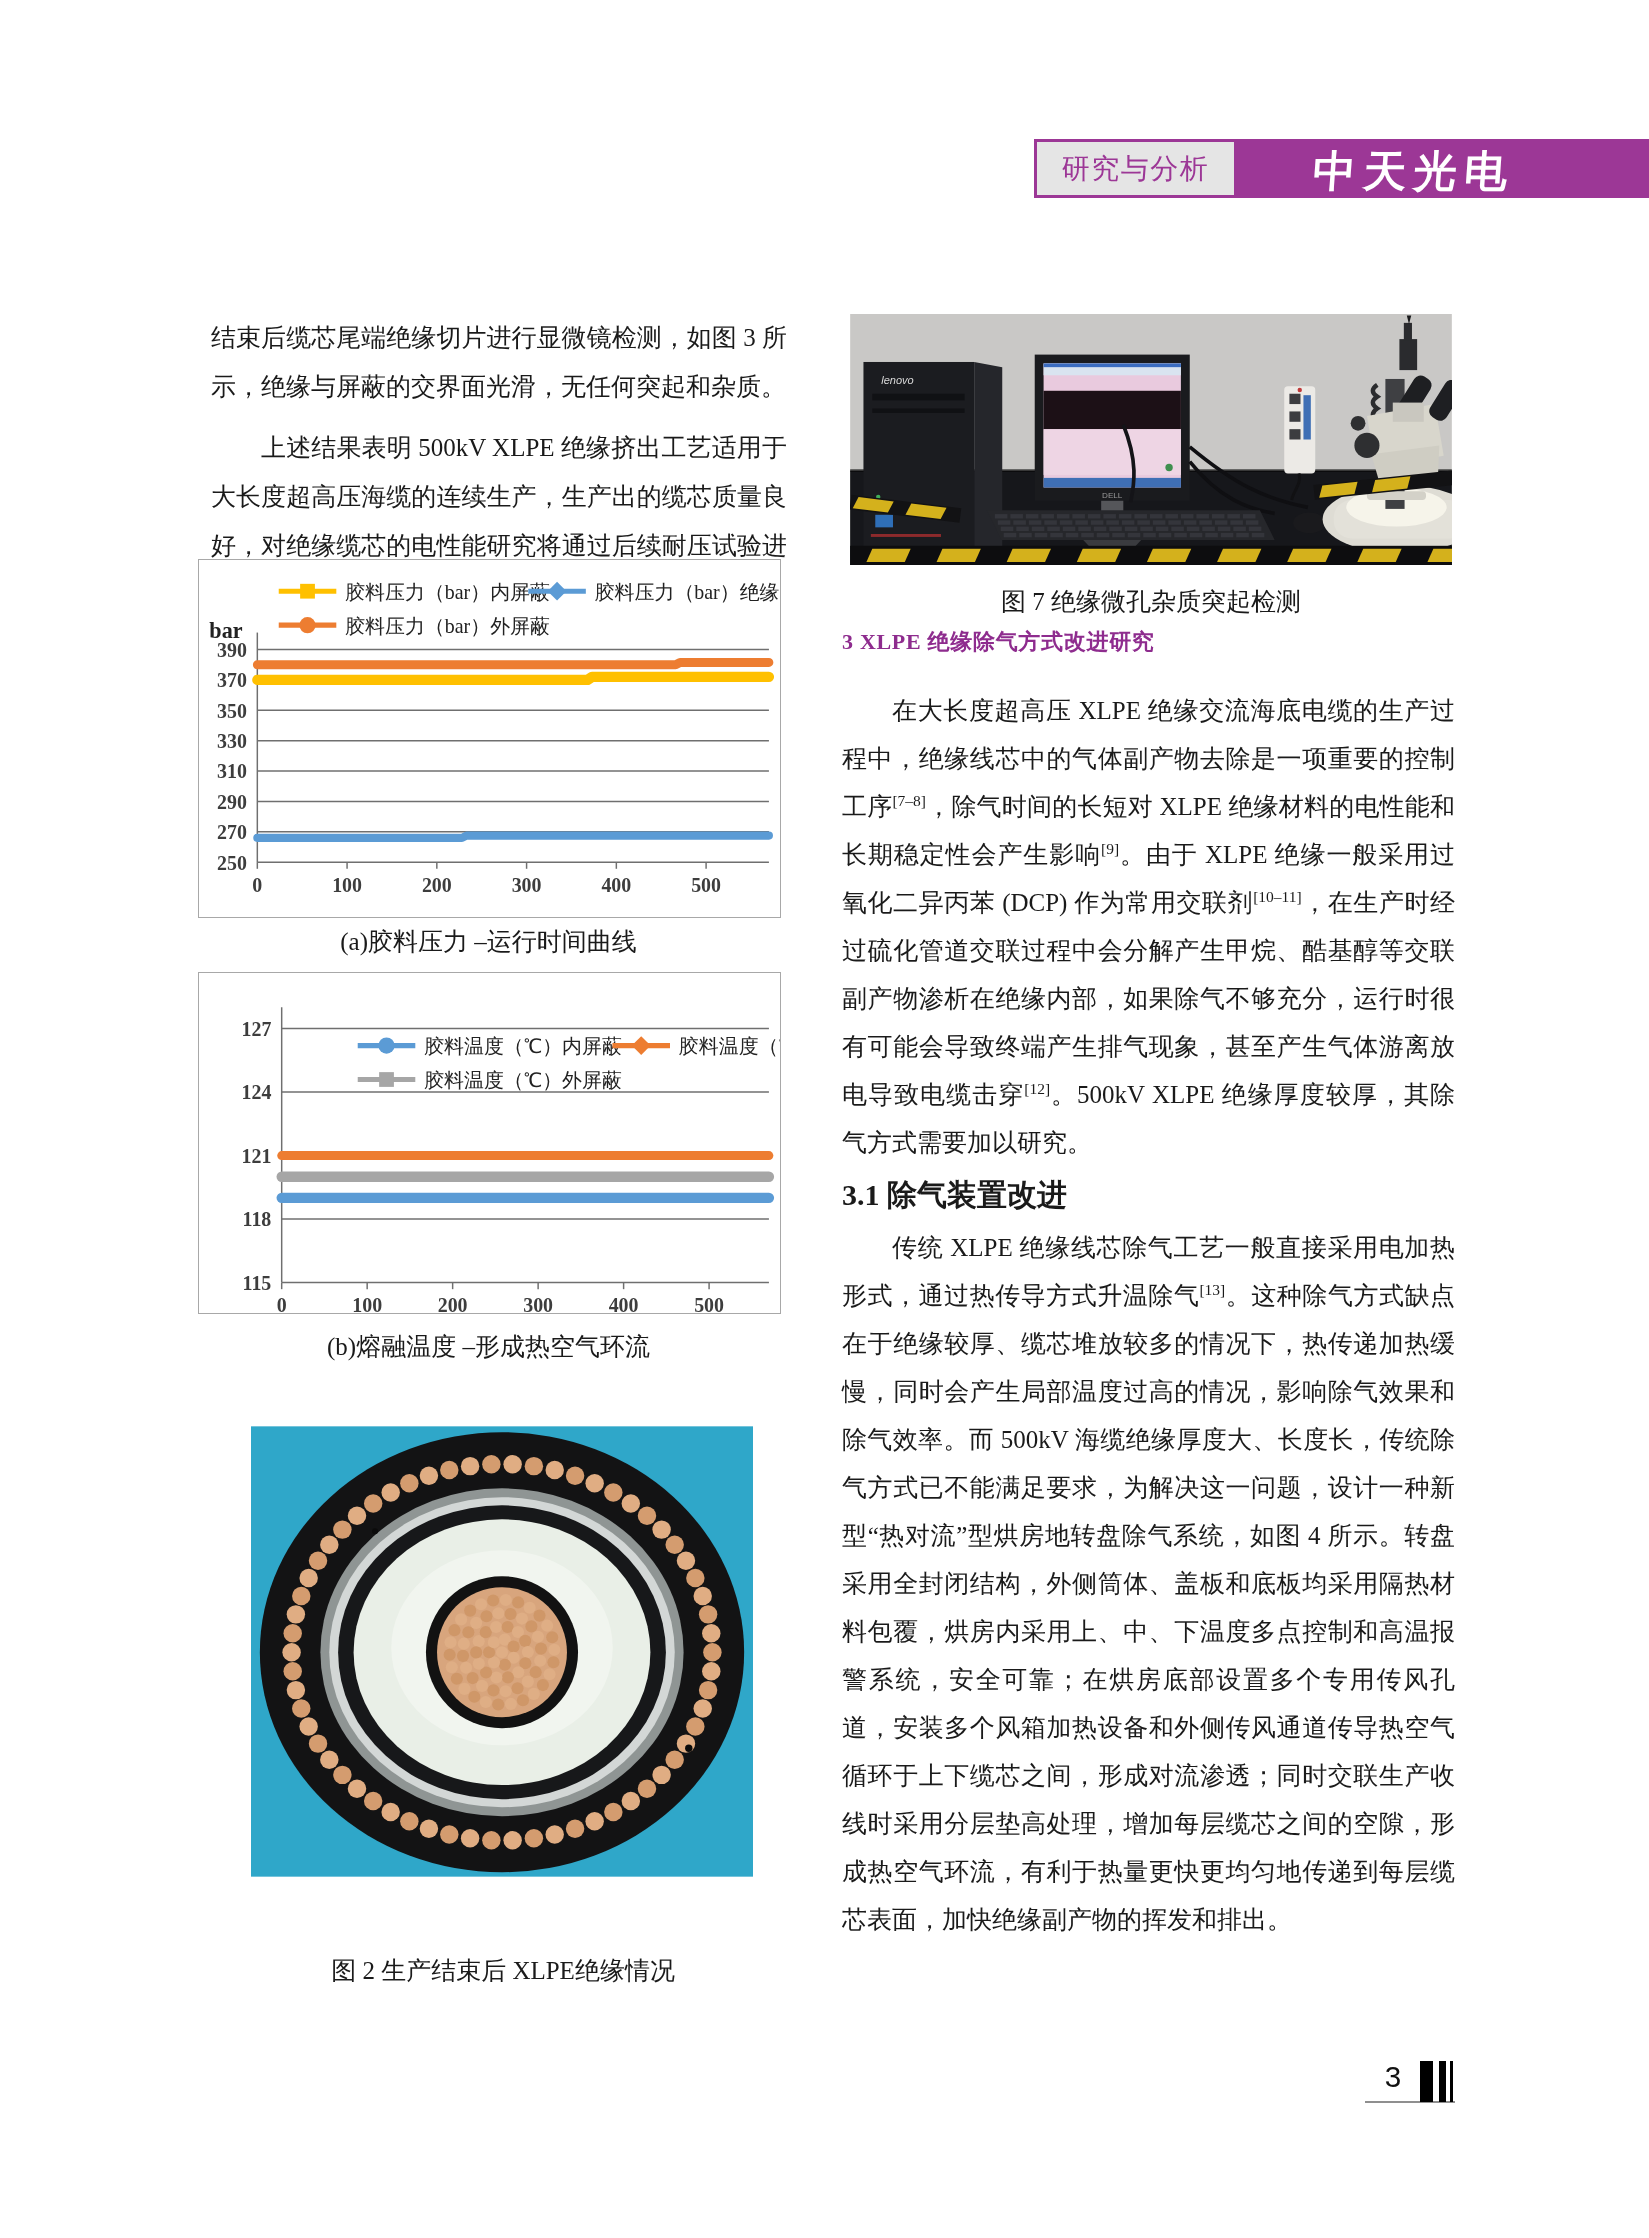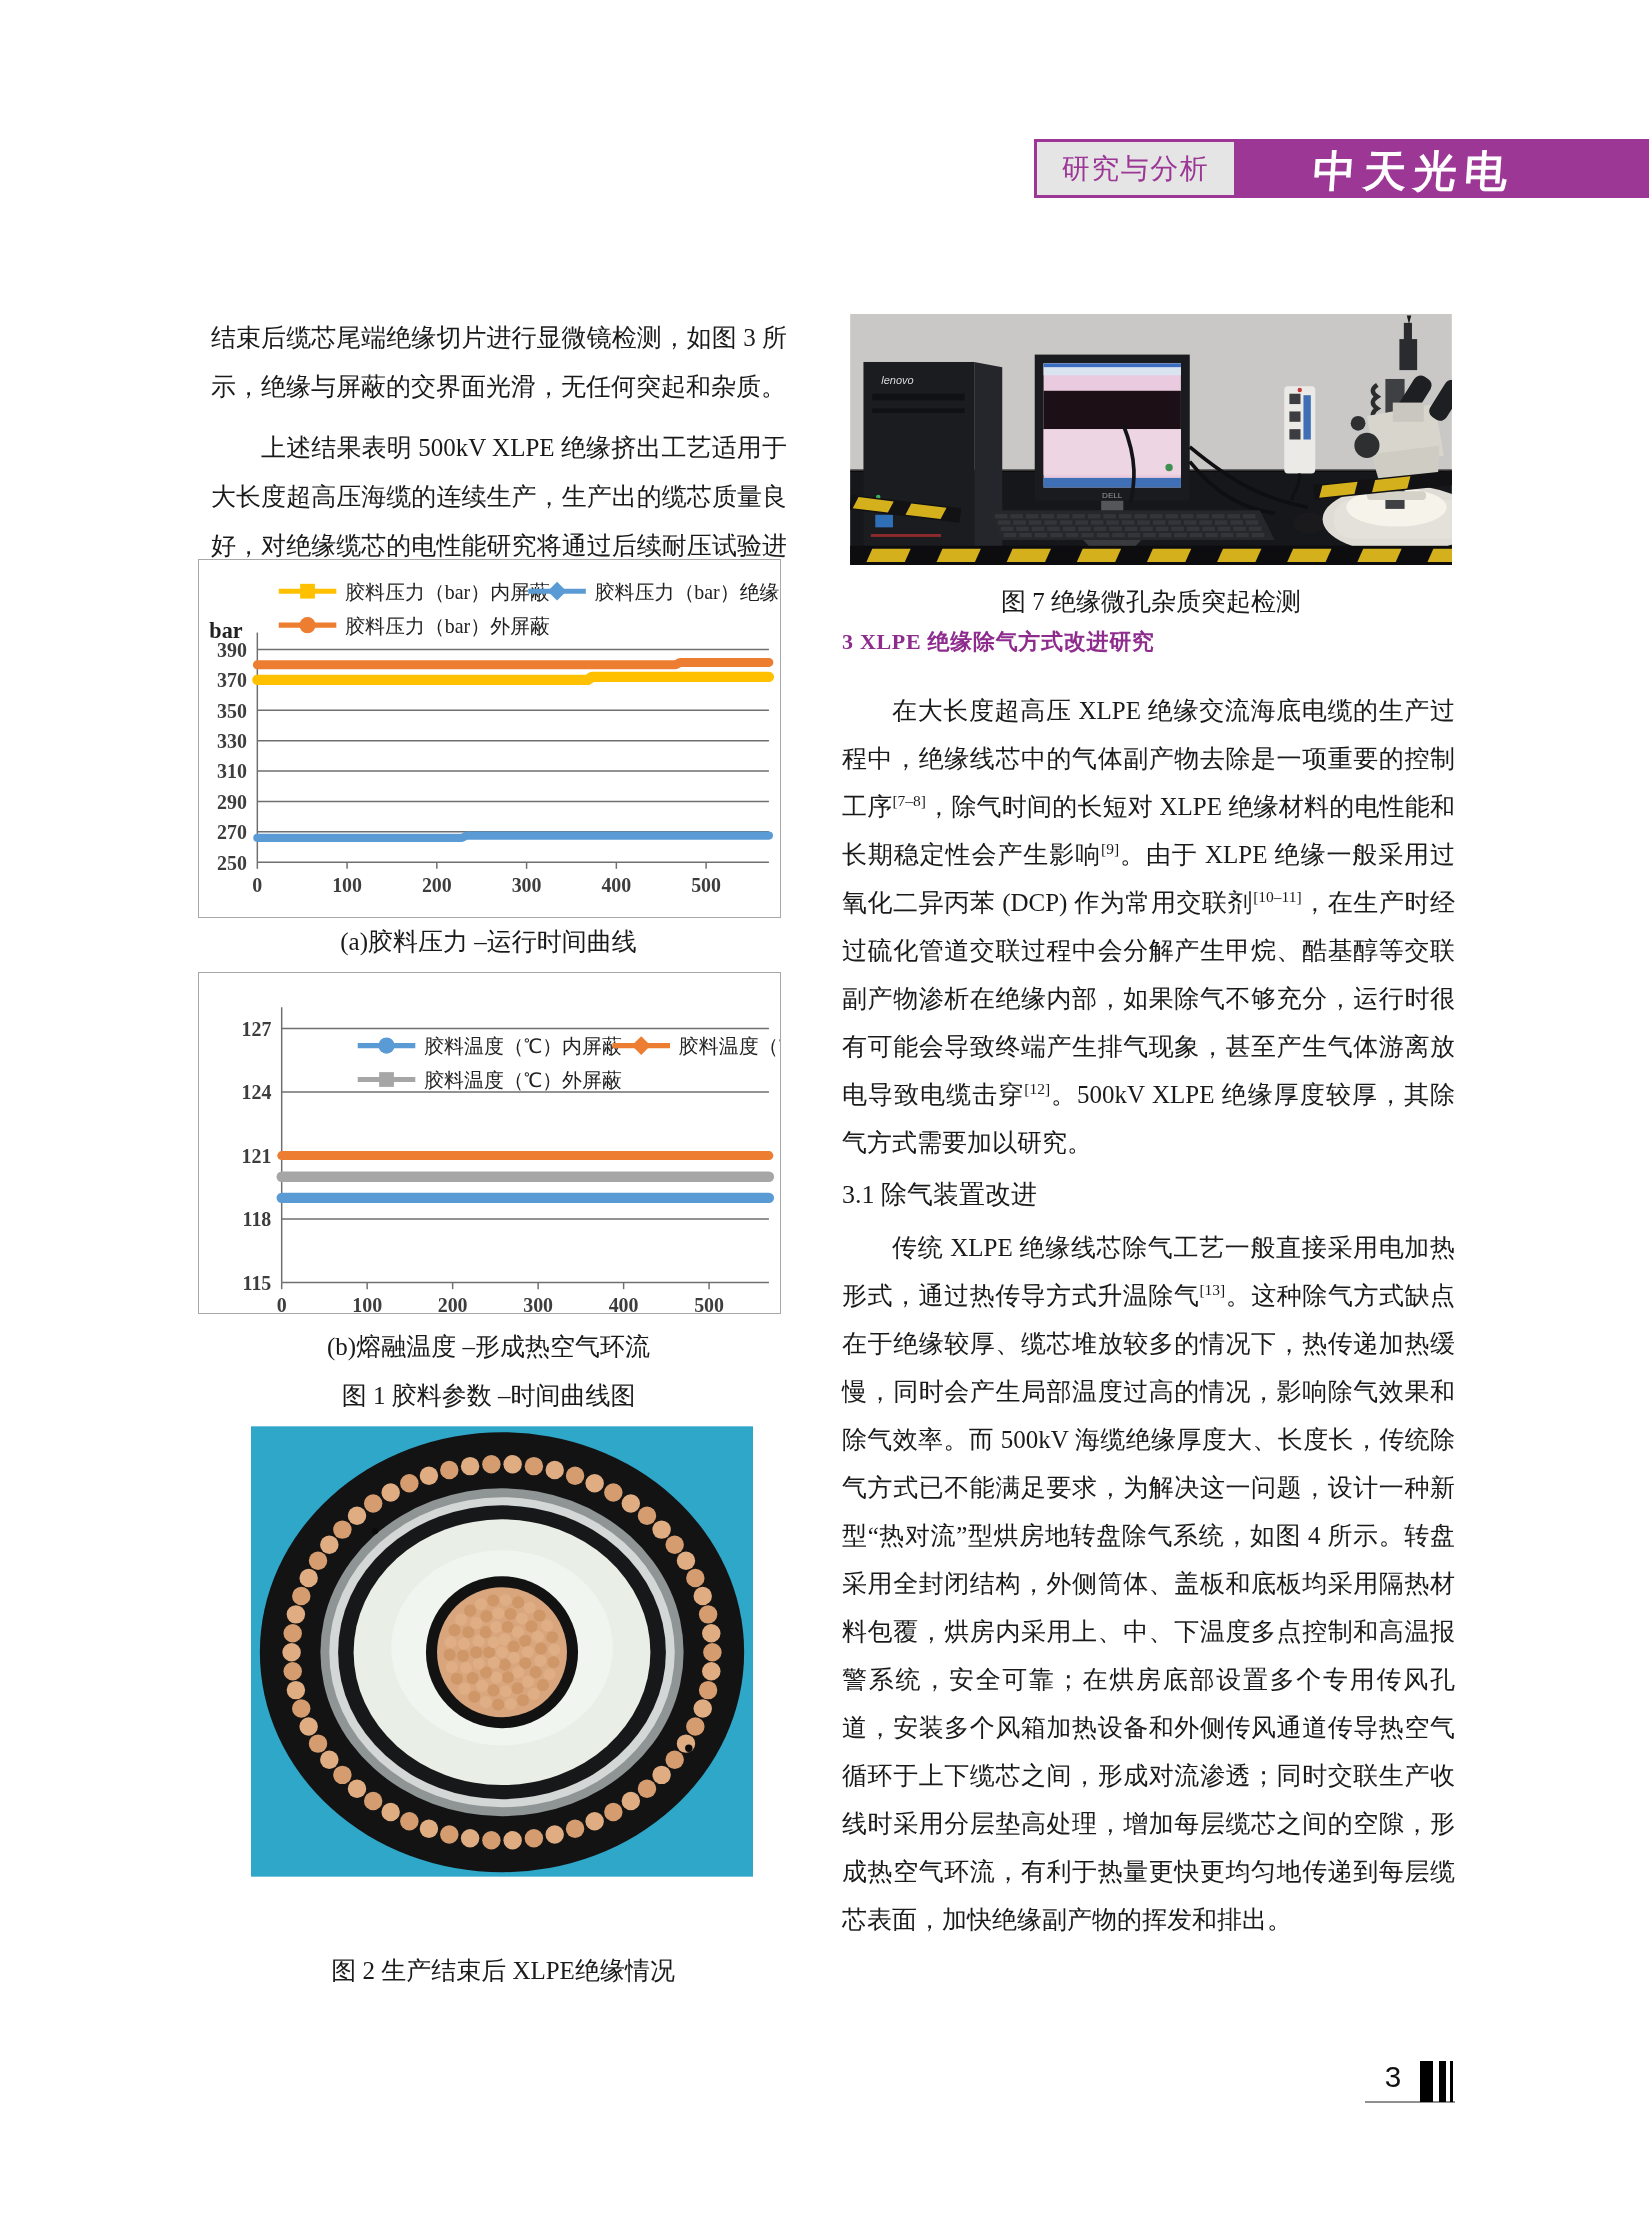--- a/index.html
+++ b/index.html
@@ -17,21 +17,21 @@
   .header-tag span{color:var(--banner-purple,#9c3796); font-size:28px; font-family:"Liberation Sans",sans-serif; letter-spacing:1.5px;}
   
   .lcol{position:absolute; left:199px; top:301px; width:600px; font-size:25px; line-height:49px; text-align:justify;}
   .lcol p{margin:12px;font-family:Liberation Serif, serif;}
   .lcol p.indent{text-indent:2em;}
   .rcol{position:absolute; left:842px; top:687px; width:613px; font-size:25px; line-height:48px; text-align:justify;}
   .rcol p{margin:0; text-indent:2em;}
   .rcol sup, .lcol sup{font-size:0.62em; vertical-align:super; line-height:0;}
   .sec-heading{position:absolute; left:842px; top:627px; width:621px; font-size:22px; font-weight:bold;
     color:var(--heading-purple,#8e2c8e); letter-spacing:0.7px;}
-  .subsec-heading{font-size:26px; font-weight:normal; margin:4.4px 0 4.4px 0; text-align:left; text-indent:0;}
+  .subsec-heading{font-size:30px; font-weight:bold; margin:4.4px 0 4.4px 0; text-align:left; text-indent:0;}
   
   .chart-box{position:absolute; left:198px; width:581px; background:#ffffff; border:1.5px solid #a8a8a8;}
   #chartA{top:559px; height:357px;}
   #chartB{top:972px; height:340px;}
   .caption{position:absolute; font-size:25px; text-align:center;}
   #capA{left:198px; top:925px; width:581px;}
   #capB{left:198px; top:1330px; width:581px;}
   #capFig1{left:198px; top:1379px; width:581px;}
   #fig2{position:absolute; left:251px; top:1426px; width:502px; height:451px;}
   #capFig2{left:222px; top:1954px; width:562px;}
@@ -143,21 +143,20 @@
         <circle cx="254" cy="98" r="11" fill="#5B9BD5"></circle>
         <text x="305" y="108" class="leg">胶料温度（℃）内屏蔽</text>
         <line x1="560" y1="98" x2="638" y2="98" stroke="#ED7D31" stroke-width="7"></line>
         <rect x="590" y="89" width="18" height="18" fill="#ED7D31" transform="rotate(45 599 98)"></rect>
         <text x="650" y="108" class="leg">胶料温度（℃）绝缘</text>
         <line x1="215" y1="144" x2="293" y2="144" stroke="#A6A6A6" stroke-width="7"></line>
         <rect x="244" y="134" width="20" height="20" fill="#A6A6A6"></rect>
         <text x="305" y="154" class="leg">胶料温度（℃）外屏蔽</text>
       </svg></div>
   <div class="caption" id="capB">(b)熔融温度 –形成热空气环流</div>
-  <div class="caption" id="capFig1">图 1 胶料参数 –时间曲线图</div>
 
   <div id="fig2"><svg width="502" height="451" viewBox="0 0 680 610">
         <rect width="680" height="610" fill="#2fa7c9"></rect>
         <g>
           <ellipse cx="340" cy="306" rx="328" ry="298" fill="#131314"></ellipse>
         </g>
         <g>
           <circle cx="625.0" cy="306.0" r="12.5" fill="#d49c6f"></circle>
           <circle cx="623.5" cy="331.8" r="12.5" fill="#e0ad83"></circle>
           <circle cx="619.2" cy="357.3" r="12.5" fill="#d49c6f"></circle>

